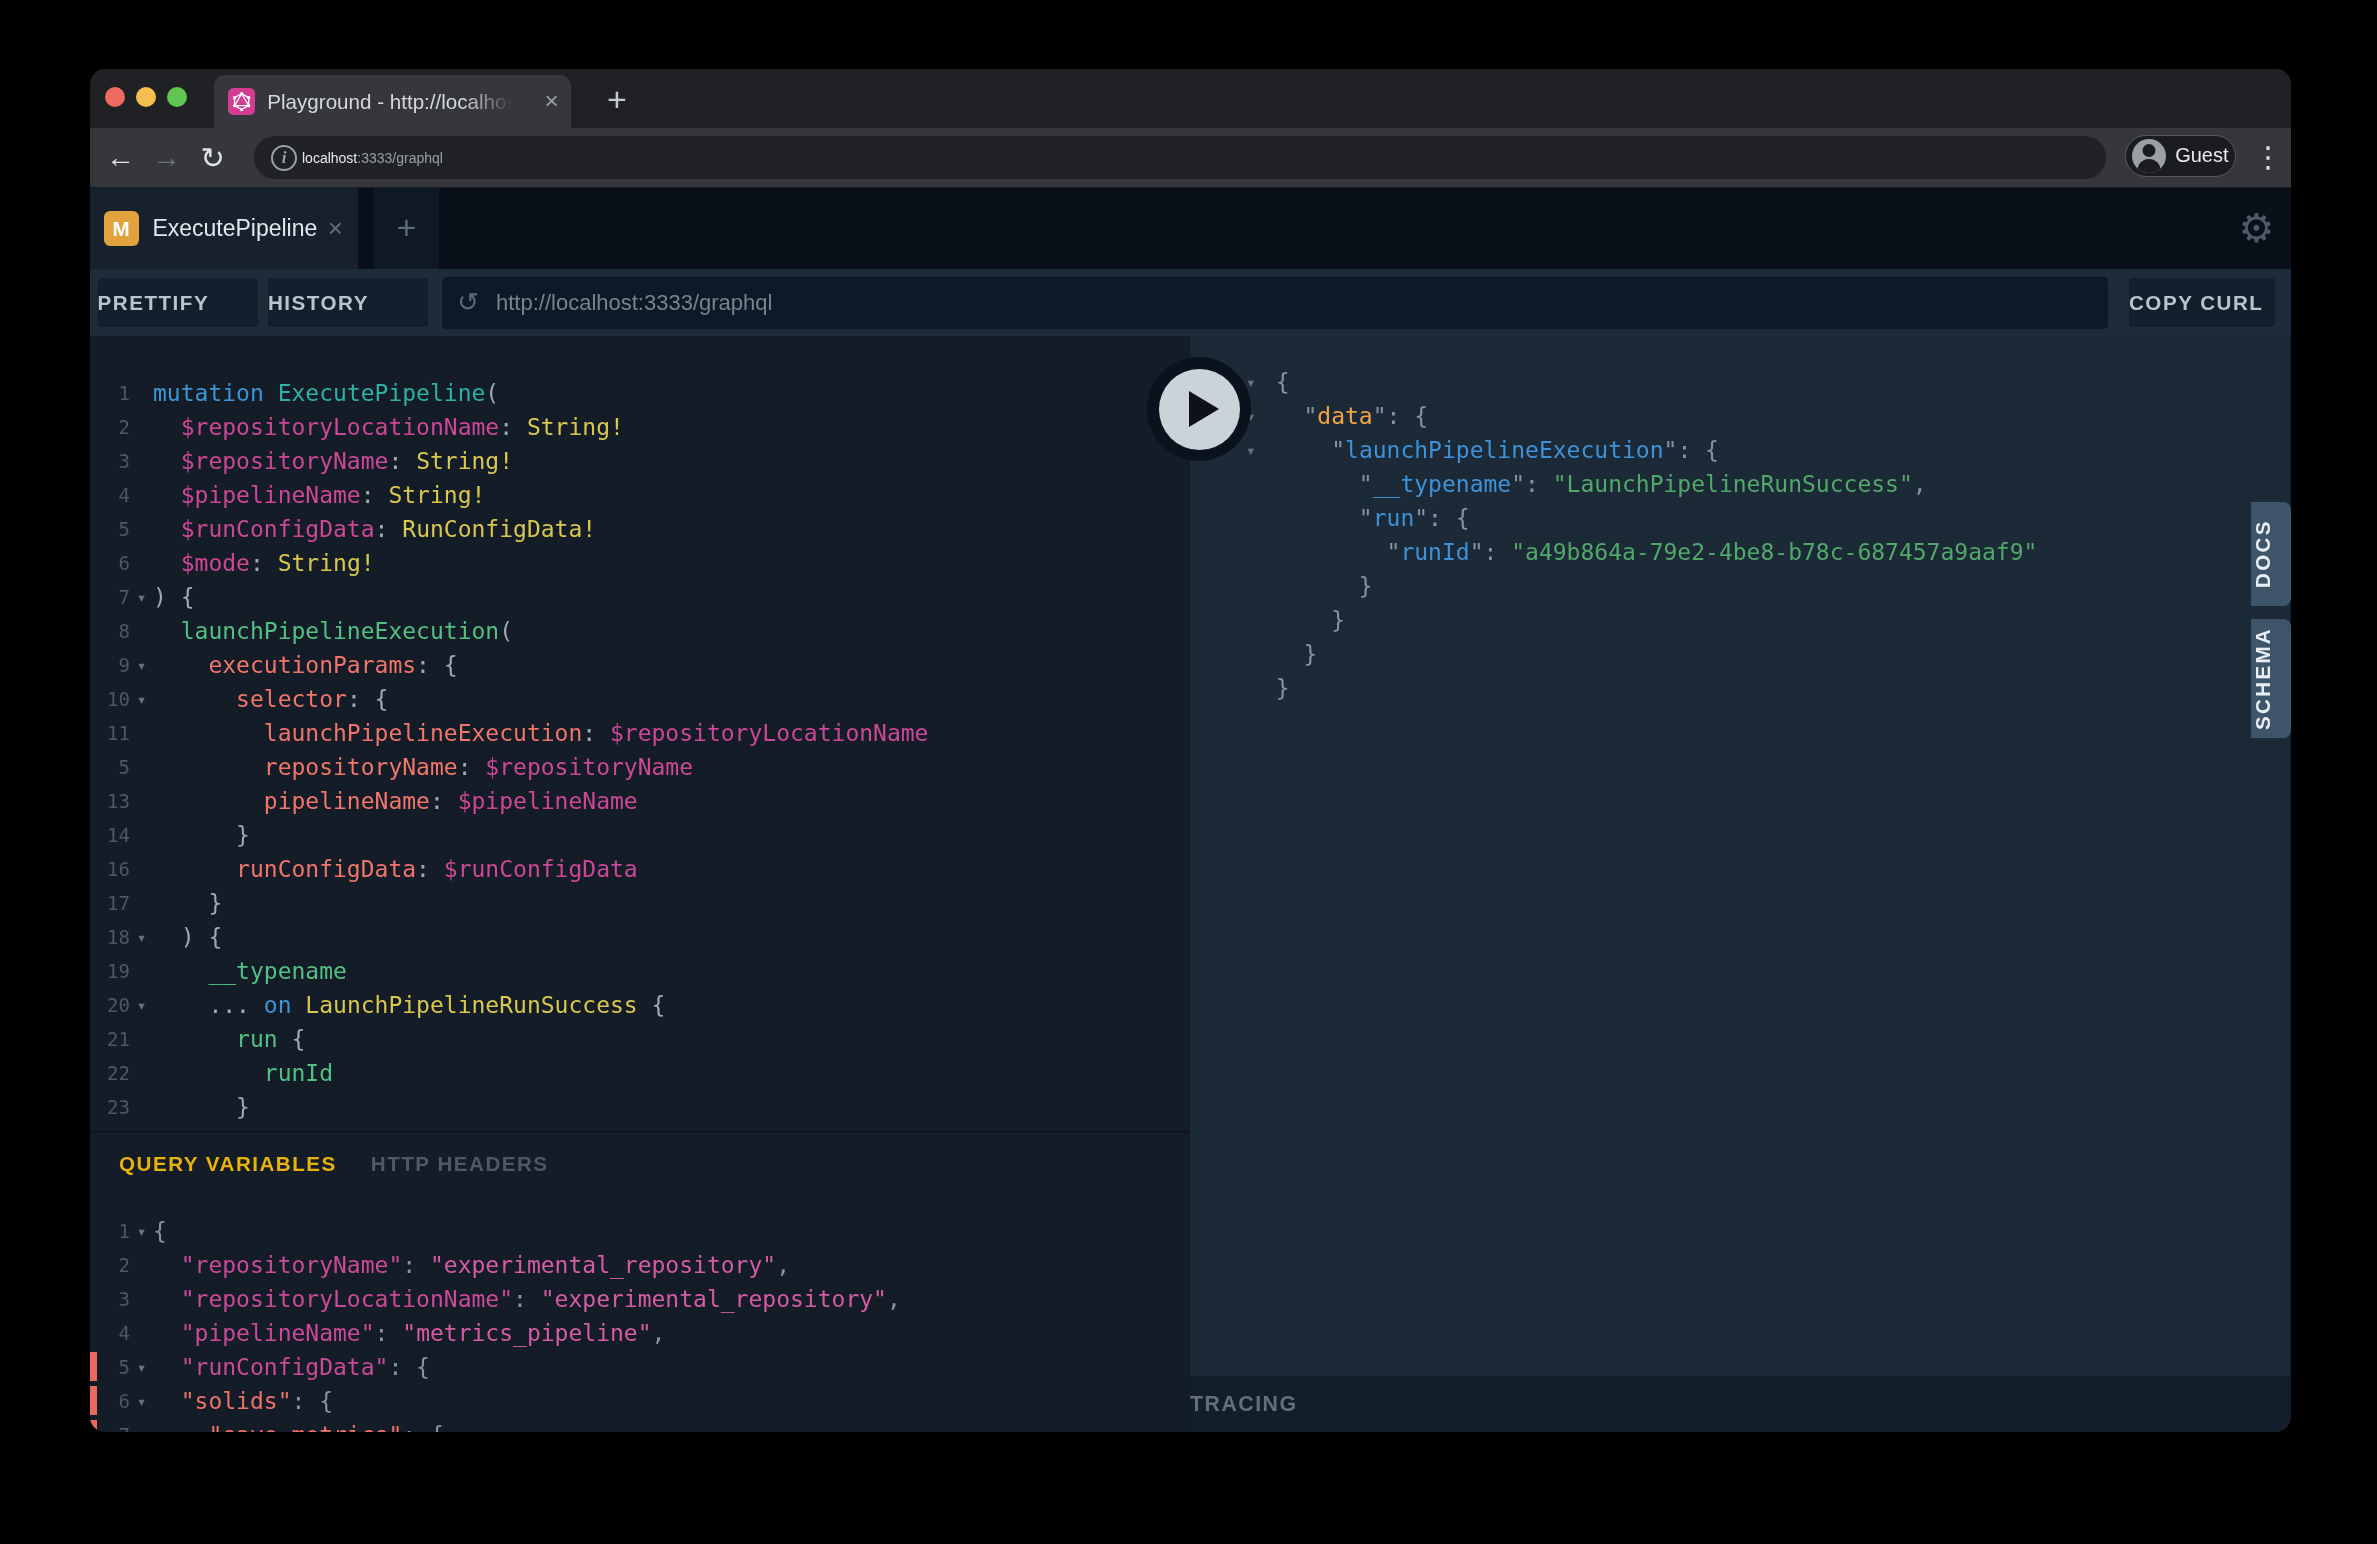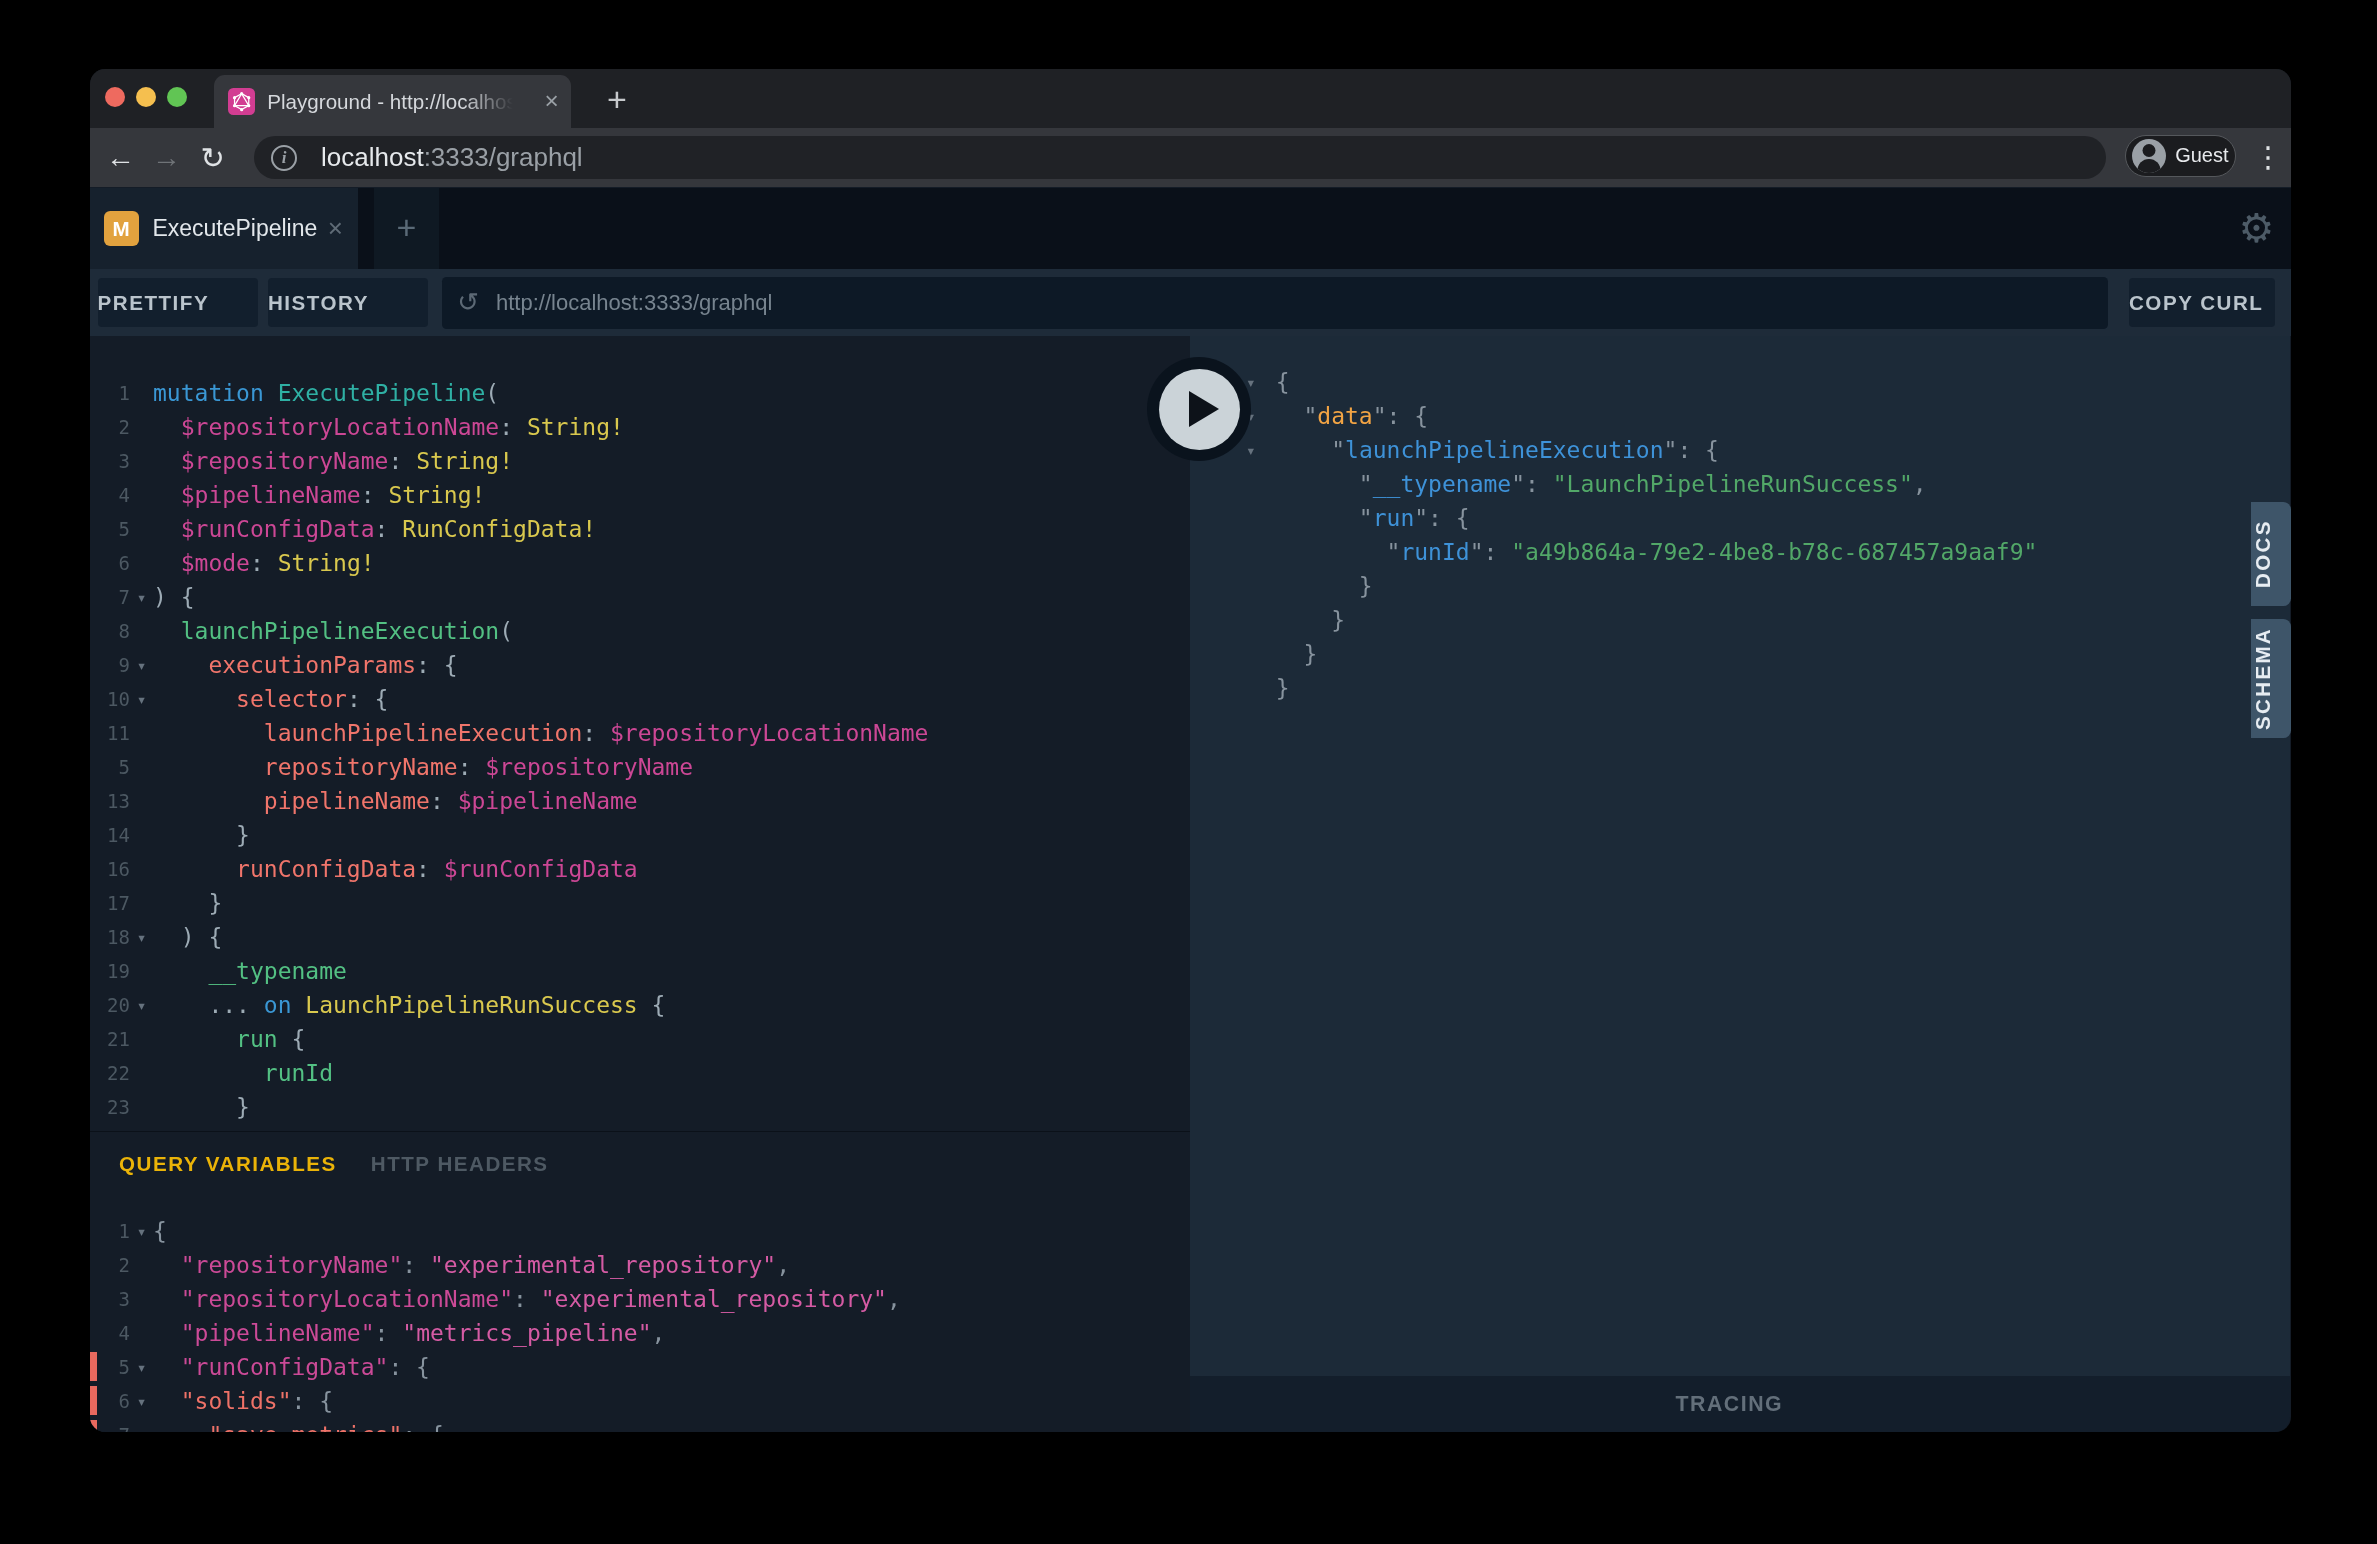--- a/index.html
+++ b/index.html
@@ -31,21 +31,21 @@
 
   .toolbar { position:absolute; left:0; top:59px; width:100%; height:59px; background:#35373c;
              display:flex; align-items:center; }
   .navic { width:46px; text-align:center; font-size:29px; color:#dfe2e5; flex:none; }
   .navic.back{margin-left:7.6px}
   .navic.fwd{ color:#6f7377; }
   .omnibox { position:absolute; left:164px; top:8.4px; width:1852px; height:43px; border-radius:21.3px;
              background:#202226; display:flex; align-items:center; padding-left:17px; }
   .info-ic { width:26px; height:26px; border:2.3px solid #9aa0a6; border-radius:50%; color:#9aa0a6;
              font:italic bold 17px/21.3px "Liberation Serif", serif; text-align:center; flex:none; }
-  .url { margin-left:24px; font-size:26px; white-space:pre;text-align:center; }
+  .url { margin-left:5px; font-size:14px; white-space:pre;text-align:center; }
   .url .host{ color:#e6e9ec; } .url .rest{ color:#9aa0a6; }
   .guest { position:absolute; left:2035px; top:6.9px; width:111px; height:42px; border-radius:23px;
            background:#1b1c1f; border:1.5px solid #55585c; display:flex; align-items:center; padding-left:6.1px; }
   .avatar { width:34px; height:34px; border-radius:50%; background:#9aa0a6; position:relative; overflow:hidden; flex:none; }
   .avatar::before{ content:""; position:absolute; top:5.3px; left:50%; transform:translateX(-50%);
                    width:13px; height:13px; border-radius:50%; background:#1b1c1f; }
   .avatar::after{ content:""; position:absolute; top:20.6px; left:50%; transform:translateX(-50%);
                   width:23px; height:13.7px; border-radius:11.4px 11.4px 0 0; background:#1b1c1f; }
   .guest-label { color:#e8eaed; font-size:20px; margin-left:9.1px; }
   .menu-dots { position:absolute; left:2161px; top:12.2px; width:34px; text-align:center;
@@ -71,21 +71,21 @@
   .endpoint { position:absolute; left:352px; top:7.6px; width:1666px; height:52px; background:#0d1926;
               border-radius:4.6px; display:flex; align-items:center; }
   .undo-ic { color:#5c6975; font-size:26px; margin-left:15.2px; }
   .endpoint-text { color:#77848f; font-size:22px; margin-left:17px; }
 
   
   .editor-pane { position:absolute; left:0; top:267px; width:1100px; height:1097px; background:#141c27; }
   .resp-pane   { position:absolute; left:1100px; top:267px; width:1100px; height:1040px; background:#1c2a38; overflow:hidden; }
   .resp-footer { position:absolute; left:1100px; top:1307px; width:1100px; height:56px; background:#131e2b;
                  border-radius:0 0 15.2px 0; color:#636f7a; font-weight:bold; font-size:21.3px; letter-spacing:1.5px;
-                 text-align:center; line-height:56px; padding-right:21.3px; }
+                 text-align:left; line-height:56px; padding-right:21.3px; }
 
   .query-code { position:absolute; left:0; top:0; width:100%; height:795px; overflow:hidden; padding-top:40px; }
 
   .vars-panel { position:absolute; left:0; top:795px; width:100%; height:302px; background:#141c27;
                 border-top:1.5px solid #0b1119; overflow:hidden; }
   .vars-tabs { display:flex; gap:34px; padding:20px 0 0 29px; }
   .vars-tab { font-weight:bold; font-size:20.6px; letter-spacing:1.5px; }
   .vars-tab.active{ color:#eab308; } .vars-tab.inactive{ color:#4e5963; }
   .vars-code { position:absolute; left:0; top:82px; width:100%; }
 

